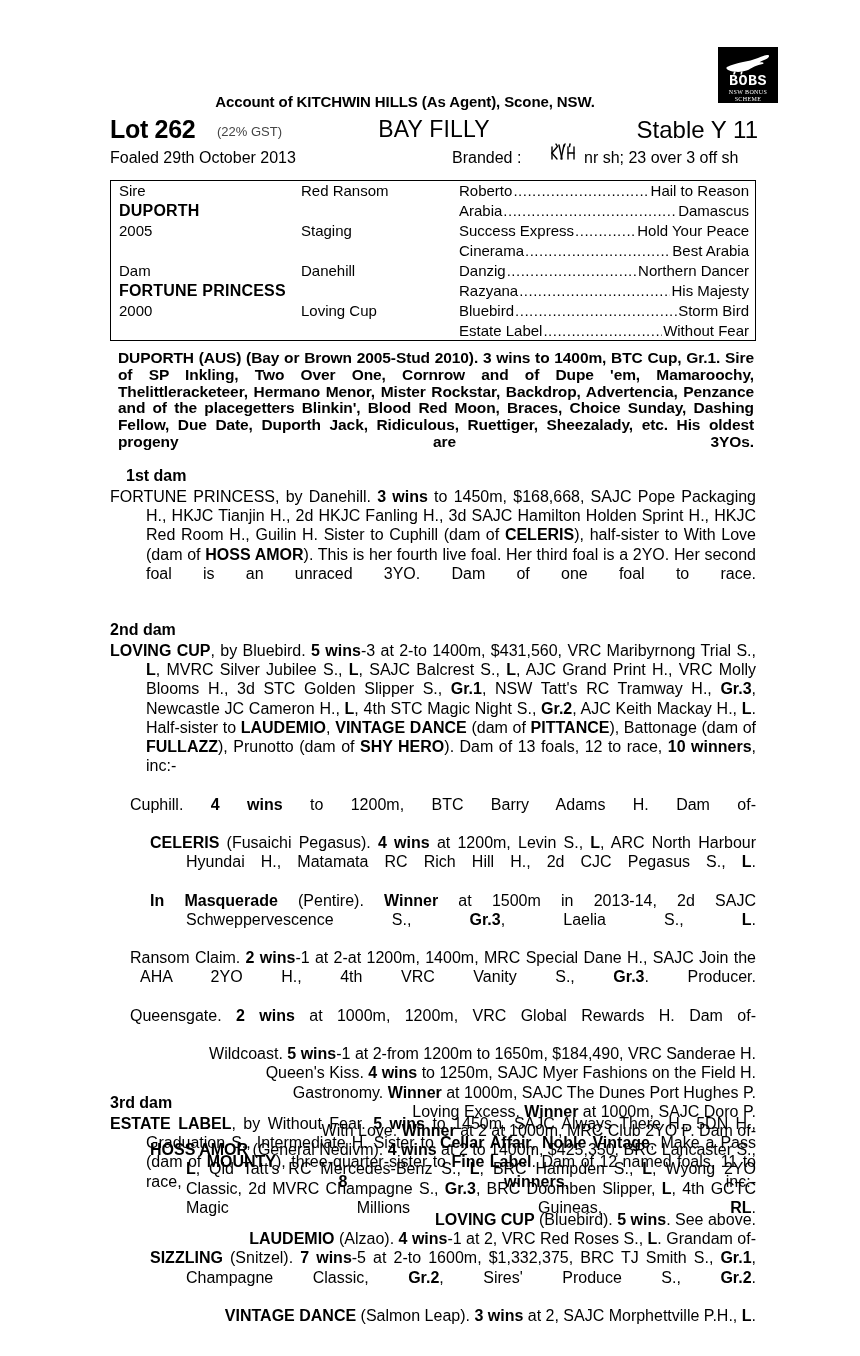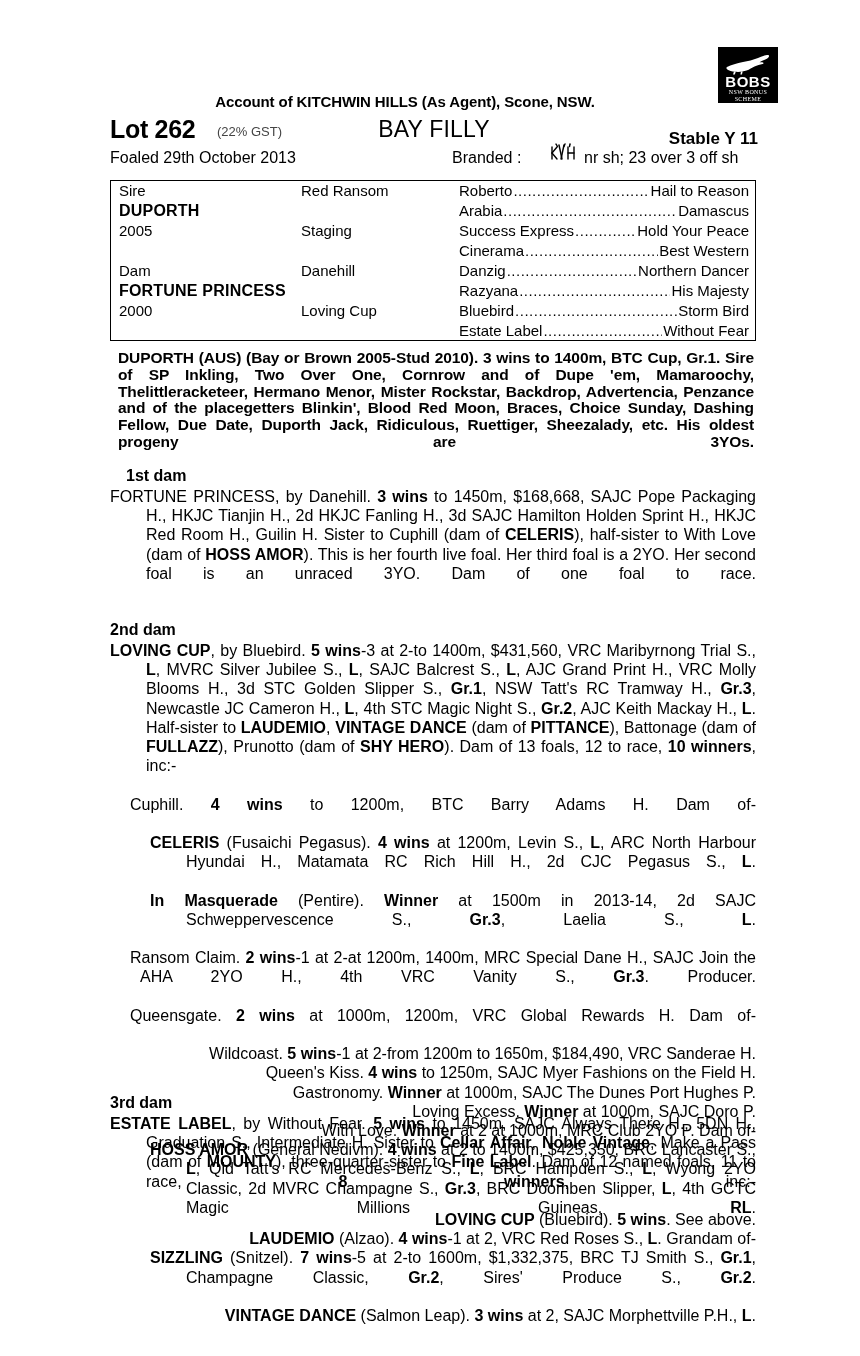--- a/index.html
+++ b/index.html
@@ -39,21 +39,21 @@
     width: 46px;
     height: 22px;
   }
   .bobs-word {
     position: absolute;
     left: 0;
     top: 26px;
     width: 58px;
     text-align: center;
     color: #ffffff;
-    font-family: Liberation Sans, sans-serif;
+    font-family: Liberation Mono, monospace;
     font-weight: bold;
     font-size: 15px;
     letter-spacing: 0.5px;
     line-height: 15px;
   }
   .bobs-sub {
     position: absolute;
     left: 0;
     top: 41px;
     width: 58px;
@@ -105,23 +105,23 @@
     left: 0; top: 0;
     width: 648px;
     text-align: center;
     font-weight: normal;
     font-size: 23px;
     line-height: 26px;
     letter-spacing: 0.2px;
   }
   .stable {
     position: absolute;
-    right: 0; top: 12px;
-    font-weight: bold;
-    font-size: 17px;
+    right: 0; top: 3px;
+    font-weight: normal;
+    font-size: 24px;
     line-height: 22px;
   }
   .foaled {
     position: absolute;
     left: 110px;
     top: 148px;
     font-size: 16px;
     line-height: 20px;
   }
   .branded-label {
@@ -308,21 +308,21 @@
         <span class="right">Damascus</span>
       </div>
       <div class="dots-row">
         <span class="left">Success Express</span>
         <span class="fill">.............................................</span>
         <span class="right">Hold Your Peace</span>
       </div>
       <div class="dots-row">
         <span class="left">Cinerama</span>
         <span class="fill">.............................................</span>
-        <span class="right">Best Western</span>
+        <span class="right">Best Arabia</span>
       </div>
       <div class="dots-row">
         <span class="left">Danzig</span>
         <span class="fill">.............................................</span>
         <span class="right">Northern Dancer</span>
       </div>
       <div class="dots-row">
         <span class="left">Razyana</span>
         <span class="fill">.............................................</span>
         <span class="right">His Majesty</span>

